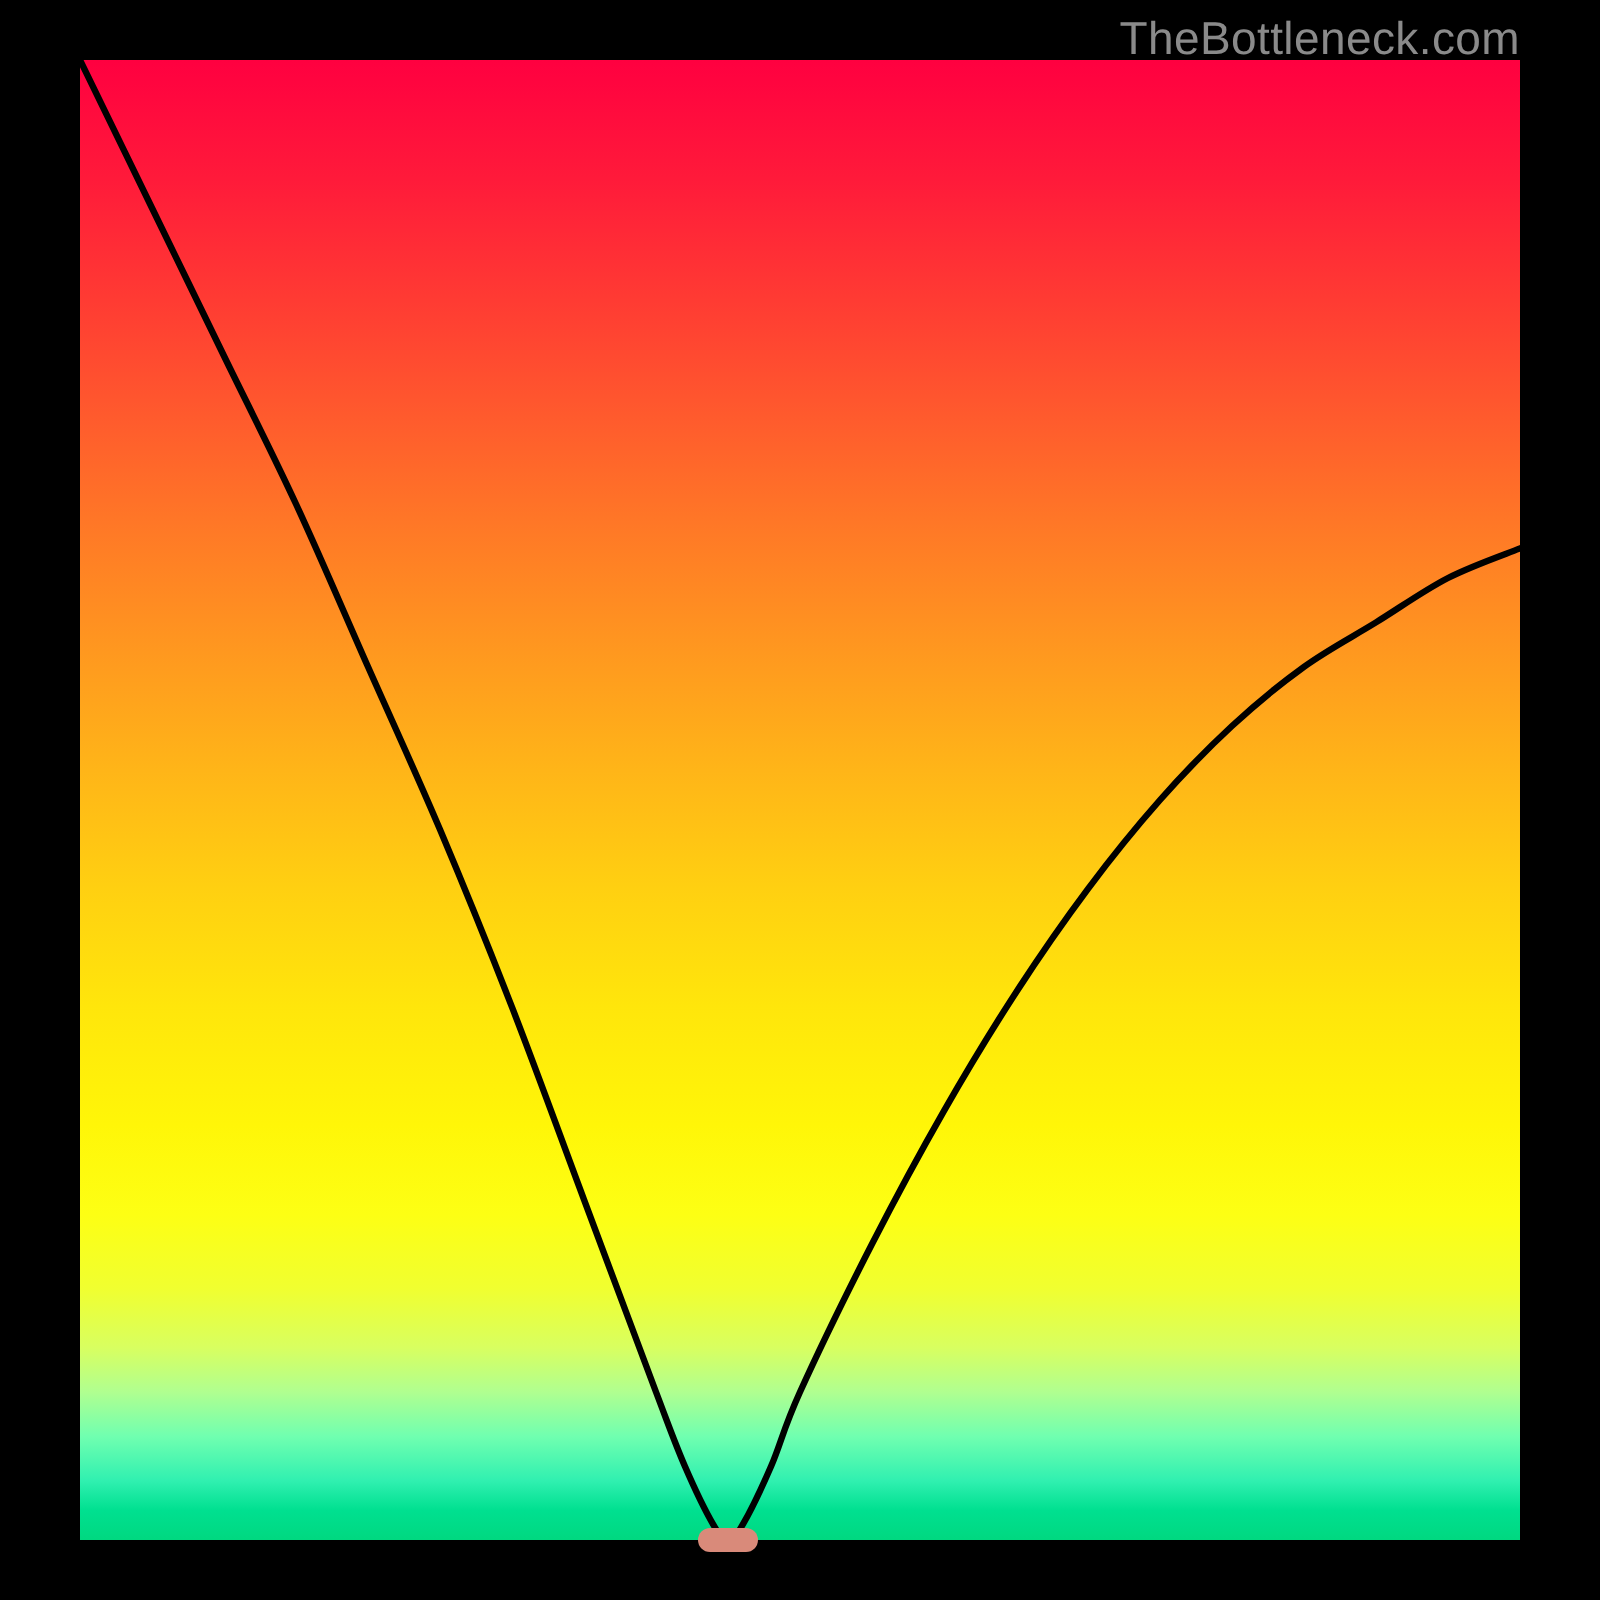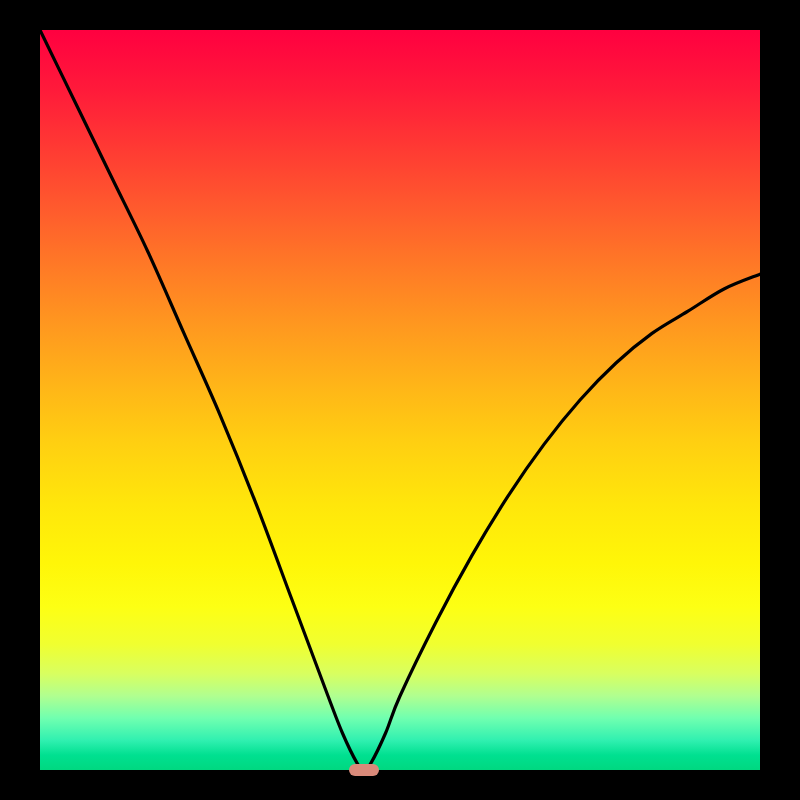--- a/index.html
+++ b/index.html
@@ -69,20 +69,21 @@
     top: 0;
     width: 720px;
     height: 740px;
   }
 </style>
 </head>
 <body>
 
 <div class="frame">
 
+  <div class="watermark">TheBottleneck.com</div>
 
   <div class="plot">
     <svg class="curve" viewBox="0 0 720 740" preserveAspectRatio="none">
       <path fill="none" stroke="#000" stroke-width="3.2" stroke-linejoin="round" stroke-linecap="round" d="M 0 0 C 6 12.333333333333334, 24 49.33333333333333, 36 74 C 48 98.66666666666667, 60 123.33333333333333, 72 148 C 84 172.66666666666666, 96 196.1, 108 222 C 120 247.9, 132 276.2666666666667, 144 303.40000000000003 C 156 330.53333333333336, 168 356.43333333333334, 180 384.8 C 192 413.1666666666667, 204 442.7666666666667, 216 473.6 C 228 504.43333333333334, 239.99999999999997 537.7333333333333, 251.99999999999997 569.8 C 264 601.8666666666666, 279.6 643.8, 288 666 C 296.4 688.2, 297.59999999999997 691.9, 302.4 703 C 307.2 714.1, 313.2 726.4333333333334, 316.8 732.6 C 320.40000000000003 738.7666666666667, 321.6 740, 324 740 C 326.4 740, 327.6 738.7666666666667, 331.2 732.6 C 334.79999999999995 726.4333333333334, 340.79999999999995 714.1, 345.59999999999997 703 C 350.4 691.9, 351.59999999999997 684.5, 360 666 C 368.40000000000003 647.5, 384.00000000000006 615.4333333333334, 396.00000000000006 592 C 408.00000000000006 568.5666666666666, 420 546.3666666666667, 432 525.4 C 444 504.4333333333333, 456 484.7, 468 466.2 C 480 447.7, 491.99999999999994 430.4333333333333, 503.99999999999994 414.4 C 516 398.3666666666667, 528 383.56666666666666, 540 370 C 552 356.43333333333334, 564 344.0999999999999, 576 332.99999999999994 C 588 321.9, 600 312.03333333333336, 612 303.40000000000003 C 624 294.7666666666667, 636 288.6, 648 281.2 C 660 273.79999999999995, 672 265.1666666666667, 684 259 C 696 252.83333333333334, 714 246.66666666666666, 720 244.2"></path>
     </svg>
     <div class="marker" style="left: 324px; top: 740px;"></div>
   </div>
 
 </div>
 

